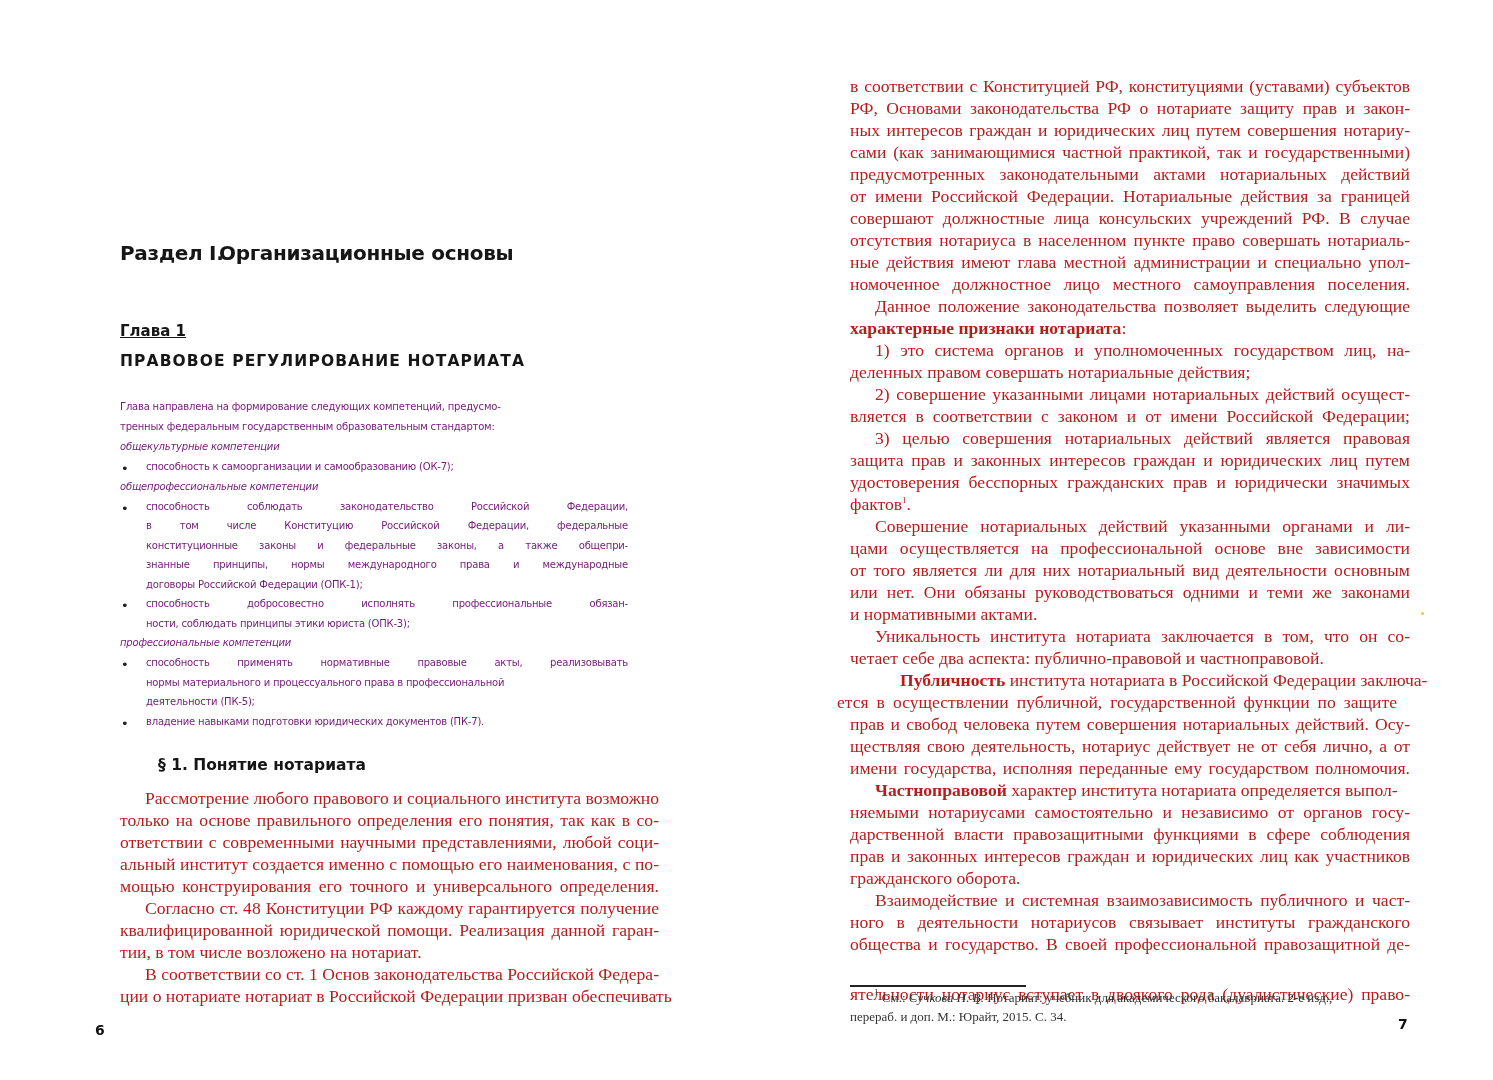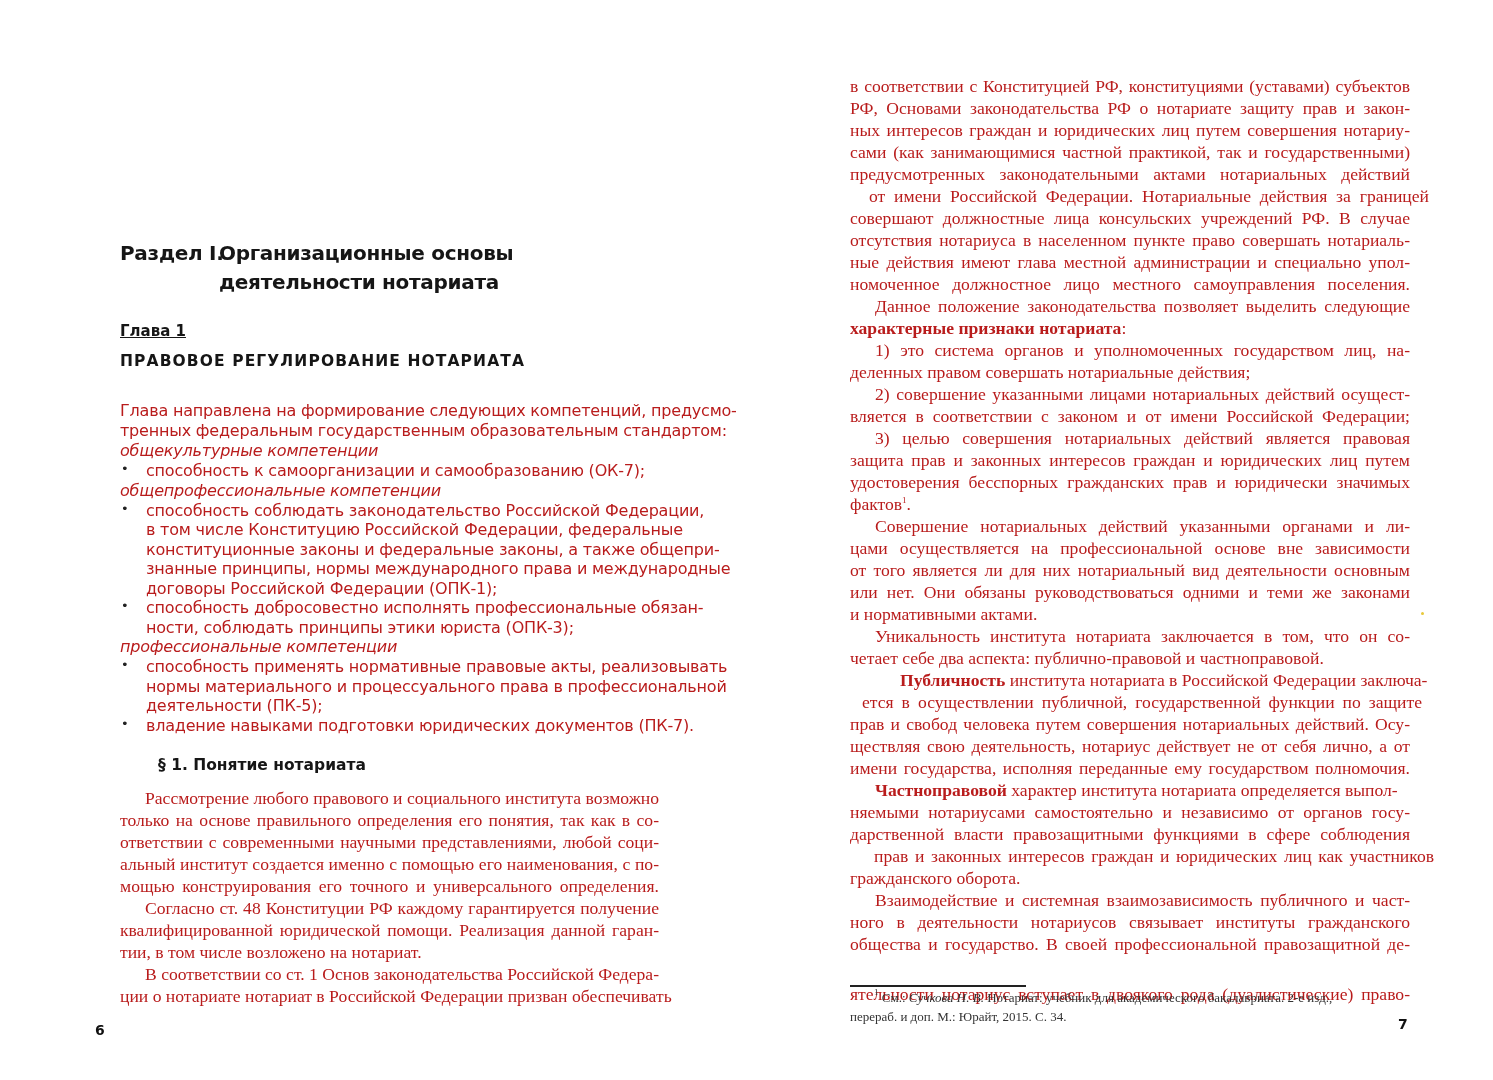--- a/index.html
+++ b/index.html
@@ -4,41 +4,40 @@
 <style>
   html, body { margin:0; padding:0; background:#ffffff; }
   body { width:1493px; height:1080px; position:relative; overflow:hidden; color:#1a1a1a; }
   .page { position:absolute; top:0; height:1080px; }
   #left-page { left:0; width:746px; }
   #right-page { left:746px; width:747px; }
   .ln { position:absolute; white-space:nowrap; }
   .section-title { font-family:"DejaVu Sans","Liberation Sans",sans-serif; font-weight:bold; font-size:20px; letter-spacing:-0.3px; color:#161616; }
   .chapter-label { font-family:"DejaVu Sans","Liberation Sans",sans-serif; font-weight:bold; font-size:15px; text-decoration:underline; color:#161616; }
   .chapter-title { font-family:"DejaVu Sans","Liberation Sans",sans-serif; font-weight:bold; font-size:15.5px; letter-spacing:1.1px; color:#161616; }
-  .comp { font-family:"DejaVu Sans","Liberation Sans",sans-serif; font-size:16px; color:#b91c1c; letter-spacing:-0.2px; }
+  .comp { font-family:"DejaVu Sans","Liberation Sans",sans-serif; font-size:10px; color:#701a75; letter-spacing:-0.2px; }
   .comp.it { font-style:italic; }
   .bullet { font-family:"DejaVu Sans","Liberation Sans",sans-serif; font-size:13px; color:#222; }
   .para-head { font-family:"DejaVu Sans","Liberation Sans",sans-serif; font-weight:bold; font-size:15.5px; color:#161616; }
   .body { font-family:"Liberation Serif","DejaVu Serif",serif; font-size:17.6px; color:#b91c1c; }
   .j { text-align:justify; text-align-last:justify; }
   .footnote { font-family:"Liberation Serif","DejaVu Serif",serif; font-size:13px; color:#333; }
   .page-num { font-family:"DejaVu Sans","Liberation Sans",sans-serif; font-weight:bold; font-size:14px; color:#111; }
   .fn-rule { position:absolute; height:1.5px; background:#222; }
   .speck { position:absolute; width:3px; height:3px; border-radius:50%; }
   b { font-weight:bold; }
   sup { font-size:9px; vertical-align:7px; line-height:0; }
 </style>
 </head>
 <body>
 
 <div id="left-page" class="page">
 
   <div class="ln section-title" style="left:120px; top:241px;">Раздел I.</div>
   <div class="ln section-title" style="left:219px; top:241px;">Организационные основы</div>
-  <div class="ln section-title" style="left:219px; top:270px;">деятельности нотариата</div>
 
   <div class="ln chapter-label" style="left:120px; top:322px;">Глава 1</div>
   <div class="ln chapter-title" style="left:120px; top:352px;">ПРАВОВОЕ РЕГУЛИРОВАНИЕ НОТАРИАТА</div>
 
   <div>
     <div class="ln comp" style="left:120px; top:401px; width:508px;">Глава направлена на формирование следующих компетенций, предусмо-</div>
     <div class="ln comp" style="left:120px; top:421px;">тренных федеральным государственным образовательным стандартом:</div>
 
     <div class="ln comp it" style="left:120px; top:441px;">общекультурные компетенции</div>
     <div class="ln bullet" style="left:121px; top:461px;">•</div>
@@ -83,21 +82,21 @@
 </div>
 
 <div id="right-page" class="page">
 
   <div>
     <div class="ln body j" style="left:104px; top:76px; width:560px;">в соответствии с Конституцией РФ, конституциями (уставами) субъектов</div>
     <div class="ln body j" style="left:104px; top:98px; width:560px;">РФ, Основами законодательства РФ о нотариате защиту прав и закон-</div>
     <div class="ln body j" style="left:104px; top:120px; width:560px;">ных интересов граждан и юридических лиц путем совершения нотариу-</div>
     <div class="ln body j" style="left:104px; top:142px; width:560px;">сами (как занимающимися частной практикой, так и государственными)</div>
     <div class="ln body j" style="left:104px; top:164px; width:560px;">предусмотренных законодательными актами нотариальных действий</div>
-    <div class="ln body j" style="left:104px; top:186px; width:560px;margin-left:19px;">от имени Российской Федерации. Нотариальные действия за границей</div>
+    <div class="ln body j" style="left:104px; top:186px; width:560px;">от имени Российской Федерации. Нотариальные действия за границей</div>
     <div class="ln body j" style="left:104px; top:208px; width:560px;">совершают должностные лица консульских учреждений РФ. В случае</div>
     <div class="ln body j" style="left:104px; top:230px; width:560px;">отсутствия нотариуса в населенном пункте право совершать нотариаль-</div>
     <div class="ln body j" style="left:104px; top:252px; width:560px;">ные действия имеют глава местной администрации и специально упол-</div>
     <div class="ln body j" style="left:104px; top:274px; width:560px;">номоченное должностное лицо местного самоуправления поселения.</div>
     <div class="ln body j" style="left:129px; top:296px; width:535px;">Данное положение законодательства позволяет выделить следующие</div>
     <div class="ln body" style="left:104px; top:318px;"><b>характерные признаки нотариата</b><span>:</span></div>
   </div>
 
   <div>
     <div class="ln body j" style="left:129px; top:340px; width:535px;">1)  это система органов и уполномоченных государством лиц, на-</div>
@@ -120,31 +119,31 @@
 
   <div>
     <div class="ln body j" style="left:129px; top:626px; width:535px;">Уникальность института нотариата заключается в том, что он со-</div>
     <div class="ln body" style="left:104px; top:648px;">четает себе два аспекта: публично-правовой и частноправовой.</div>
   </div>
 
   <div>
     <div class="ln body" style="left:129px; top:670px; width:535px; display:flex; justify-content:space-between;margin-left:25px;">
         <span style="white-space:pre;"><b>Публичность</b><span> института нотариата в Российской Федерации заключа-</span></span>
       </div>
-    <div class="ln body j" style="left:116px; top:692px; width:560px;">ется в осуществлении публичной, государственной функции по защите</div>
+    <div class="ln body j" style="left:91px; top:692px; width:560px;">ется в осуществлении публичной, государственной функции по защите</div>
     <div class="ln body j" style="left:104px; top:714px; width:560px;">прав и свобод человека путем совершения нотариальных действий. Осу-</div>
     <div class="ln body j" style="left:104px; top:736px; width:560px;">ществляя свою деятельность, нотариус действует не от себя лично, а от</div>
     <div class="ln body j" style="left:104px; top:758px; width:560px;">имени государства, исполняя переданные ему государством полномочия.</div>
   </div>
 
   <div>
     <div class="ln body" style="left:129px; top:780px; width:535px;"><span style="white-space:pre;"><b>Частноправовой</b><span> характер института нотариата определяется выпол-</span></span></div>
     <div class="ln body j" style="left:104px; top:802px; width:560px;">няемыми нотариусами самостоятельно и независимо от органов госу-</div>
     <div class="ln body j" style="left:104px; top:824px; width:560px;">дарственной власти правозащитными функциями в сфере соблюдения</div>
-    <div class="ln body j" style="left:104px; top:846px; width:560px;margin-left:24px;">прав и законных интересов граждан и юридических лиц как участников</div>
+    <div class="ln body j" style="left:104px; top:846px; width:560px;">прав и законных интересов граждан и юридических лиц как участников</div>
     <div class="ln body" style="left:104px; top:868px;">гражданского оборота.</div>
   </div>
 
   <div>
     <div class="ln body j" style="left:129px; top:890px; width:535px;">Взаимодействие и системная взаимозависимость публичного и част-</div>
     <div class="ln body j" style="left:104px; top:912px; width:560px;">ного в деятельности нотариусов связывает институты гражданского</div>
     <div class="ln body j" style="left:104px; top:934px; width:560px;">общества и государство. В своей профессиональной правозащитной де-</div>
     <div class="ln body j" style="left:104px; top:956px; width:560px;margin-top:28px;">ятельности нотариус вступает в двоякого рода (дуалистические) право-</div>
   </div>
 

